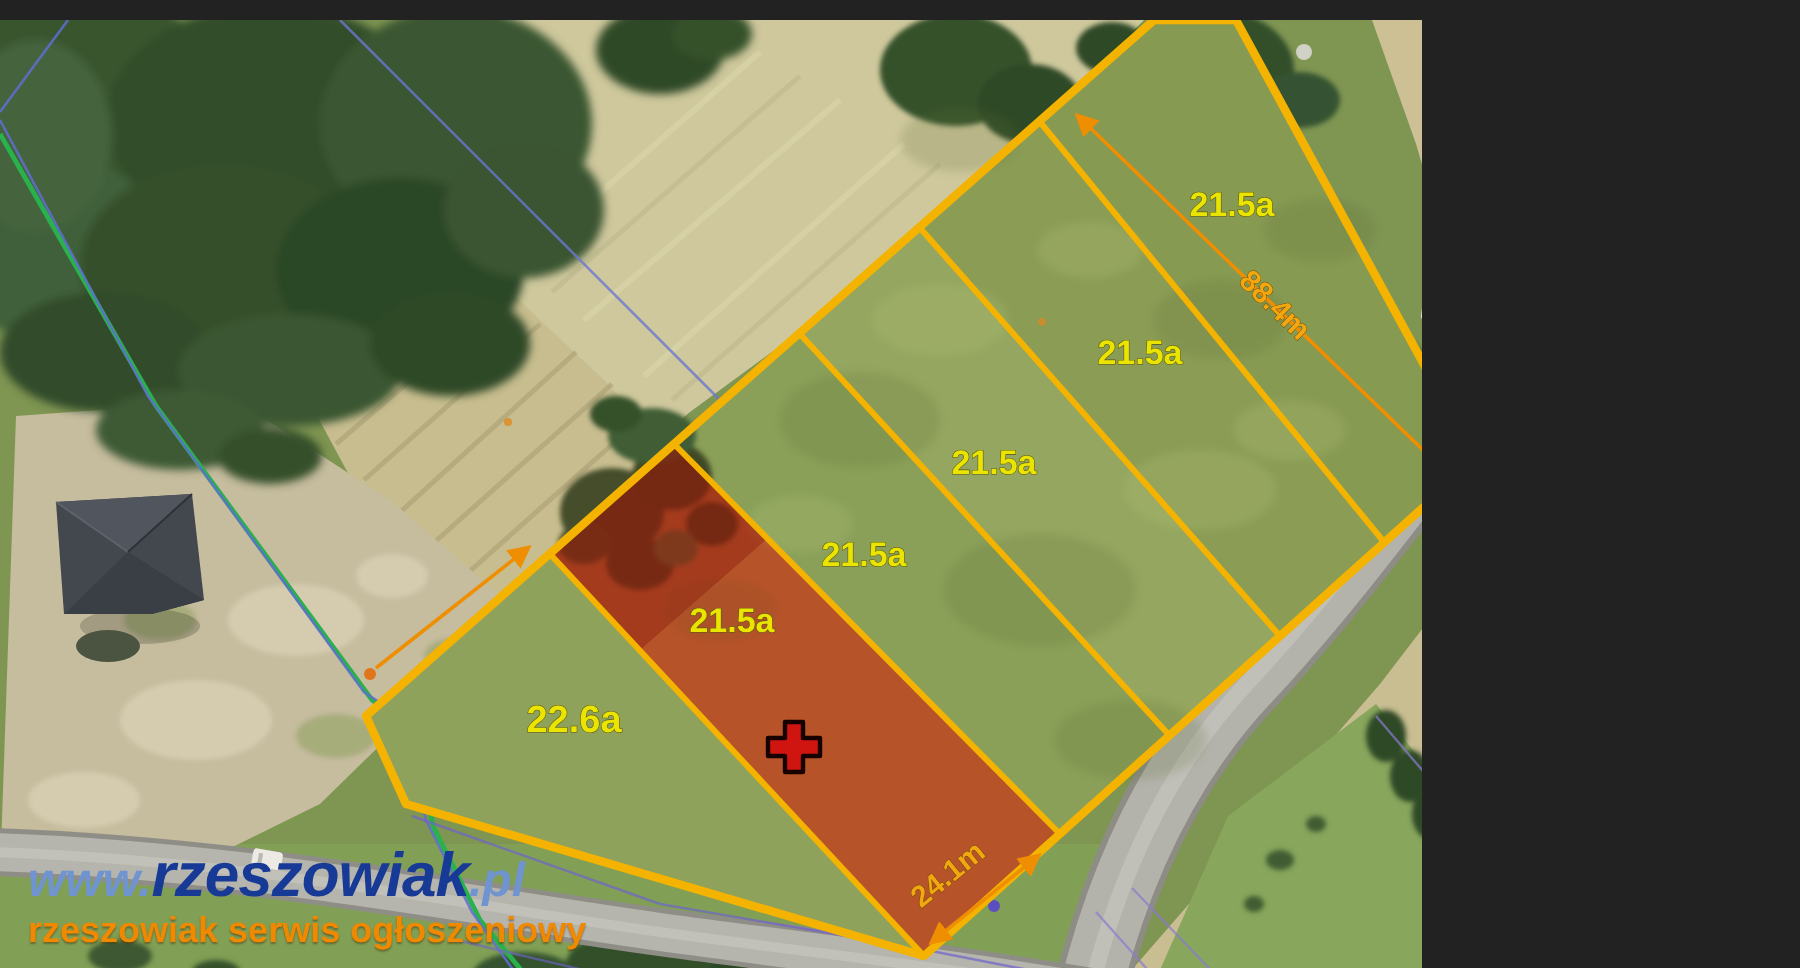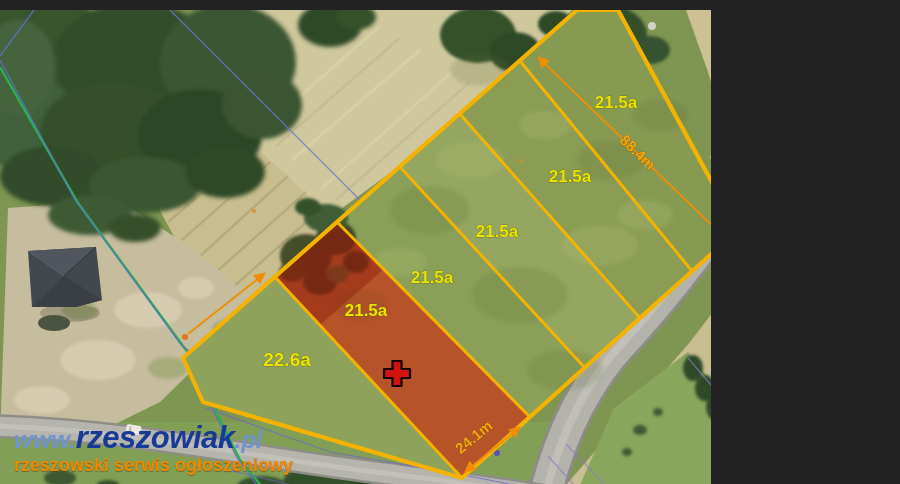--- a/index.html
+++ b/index.html
@@ -296,15 +296,15 @@
   <g>
     <path d="M64,38 A27,27 0 0 1 25,65" stroke="url(#og)" stroke-width="8" fill="none" stroke-linecap="round"></path>
     <polygon points="29,72 11,60 30,52" fill="#e8581a"></polygon>
   </g>
 </svg>
 
 <div class="watermark">
   <div class="wm-line1">
     <span class="wm-www">www.</span><span class="wm-brand">rzeszowiak</span><span class="wm-tld">.pl</span>
   </div>
-  <div class="wm-line2">rzeszowski serwis ogłoszeniowy</div>
+  <div class="wm-line2">rzeszowiak serwis ogłoszeniowy</div>
 </div>
 </div>
 
 </body></html>

